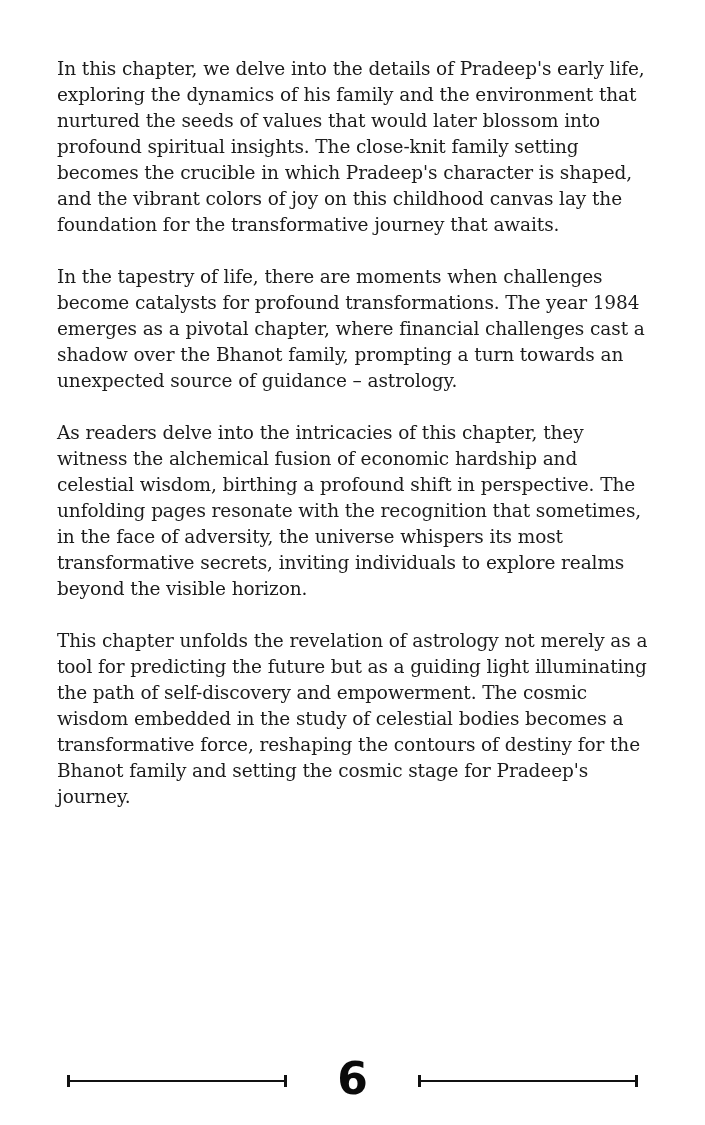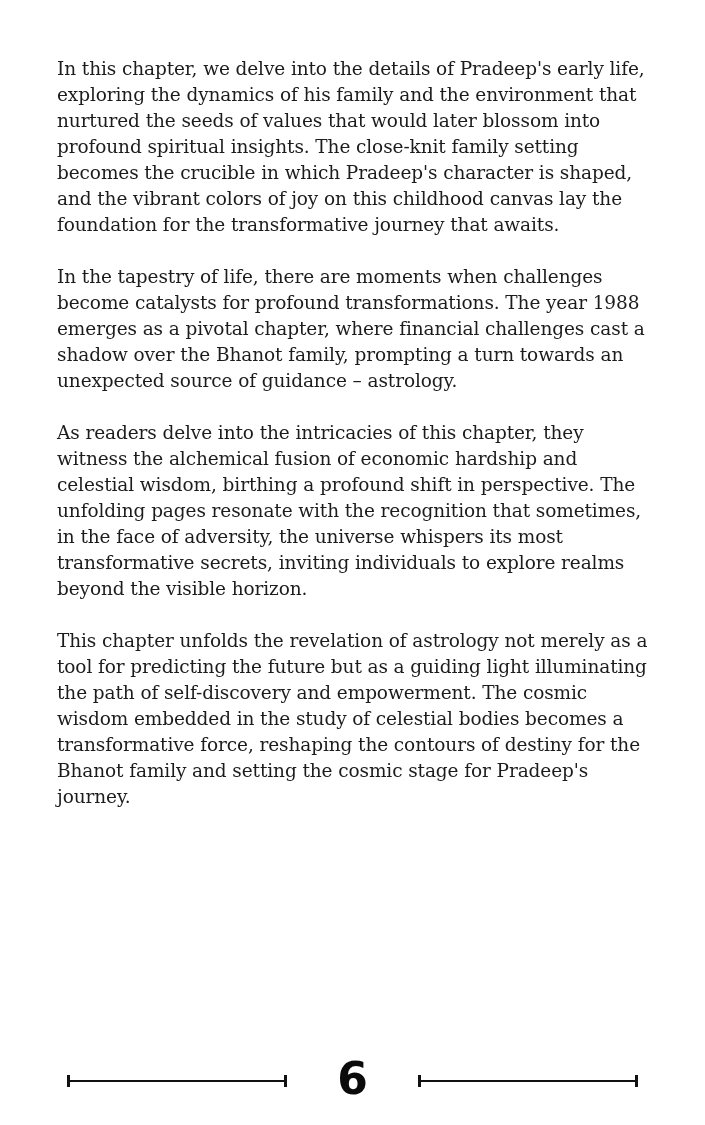--- a/index.html
+++ b/index.html
@@ -66,21 +66,21 @@
     transform: translateY(-2px);
   }
 </style>
 </head>
 <body>
 
 <div class="page">
 
   <main class="text-block">
     <p>In this chapter, we delve into the details of Pradeep's early life, exploring the dynamics of his family and the environment that nurtured the seeds of values that would later blossom into profound spiritual insights. The close-knit family setting becomes the crucible in which Pradeep's character is shaped, and the vibrant colors of joy on this childhood canvas lay the foundation for the transformative journey that awaits.</p>
-    <p>In the tapestry of life, there are moments when challenges become catalysts for profound transformations. The year 1988 emerges as a pivotal chapter, where financial challenges cast a shadow over the Bhanot family, prompting a turn towards an unexpected source of guidance – astrology.</p>
+    <p>In the tapestry of life, there are moments when challenges become catalysts for profound transformations. The year 1984 emerges as a pivotal chapter, where financial challenges cast a shadow over the Bhanot family, prompting a turn towards an unexpected source of guidance – astrology.</p>
     <p>As readers delve into the intricacies of this chapter, they witness the alchemical fusion of economic hardship and celestial wisdom, birthing a profound shift in perspective. The unfolding pages resonate with the recognition that sometimes, in the face of adversity, the universe whispers its most transformative secrets, inviting individuals to explore realms beyond the visible horizon.</p>
     <p>This chapter unfolds the revelation of astrology not merely as a tool for predicting the future but as a guiding light illuminating the path of self-discovery and empowerment. The cosmic wisdom embedded in the study of celestial bodies becomes a transformative force, reshaping the contours of destiny for the Bhanot family and setting the cosmic stage for Pradeep's journey.</p>
   </main>
 
   <footer class="footer">
     <span class="rule"></span>
     <span class="page-number">6</span>
     <span class="rule"></span>
   </footer>
 

